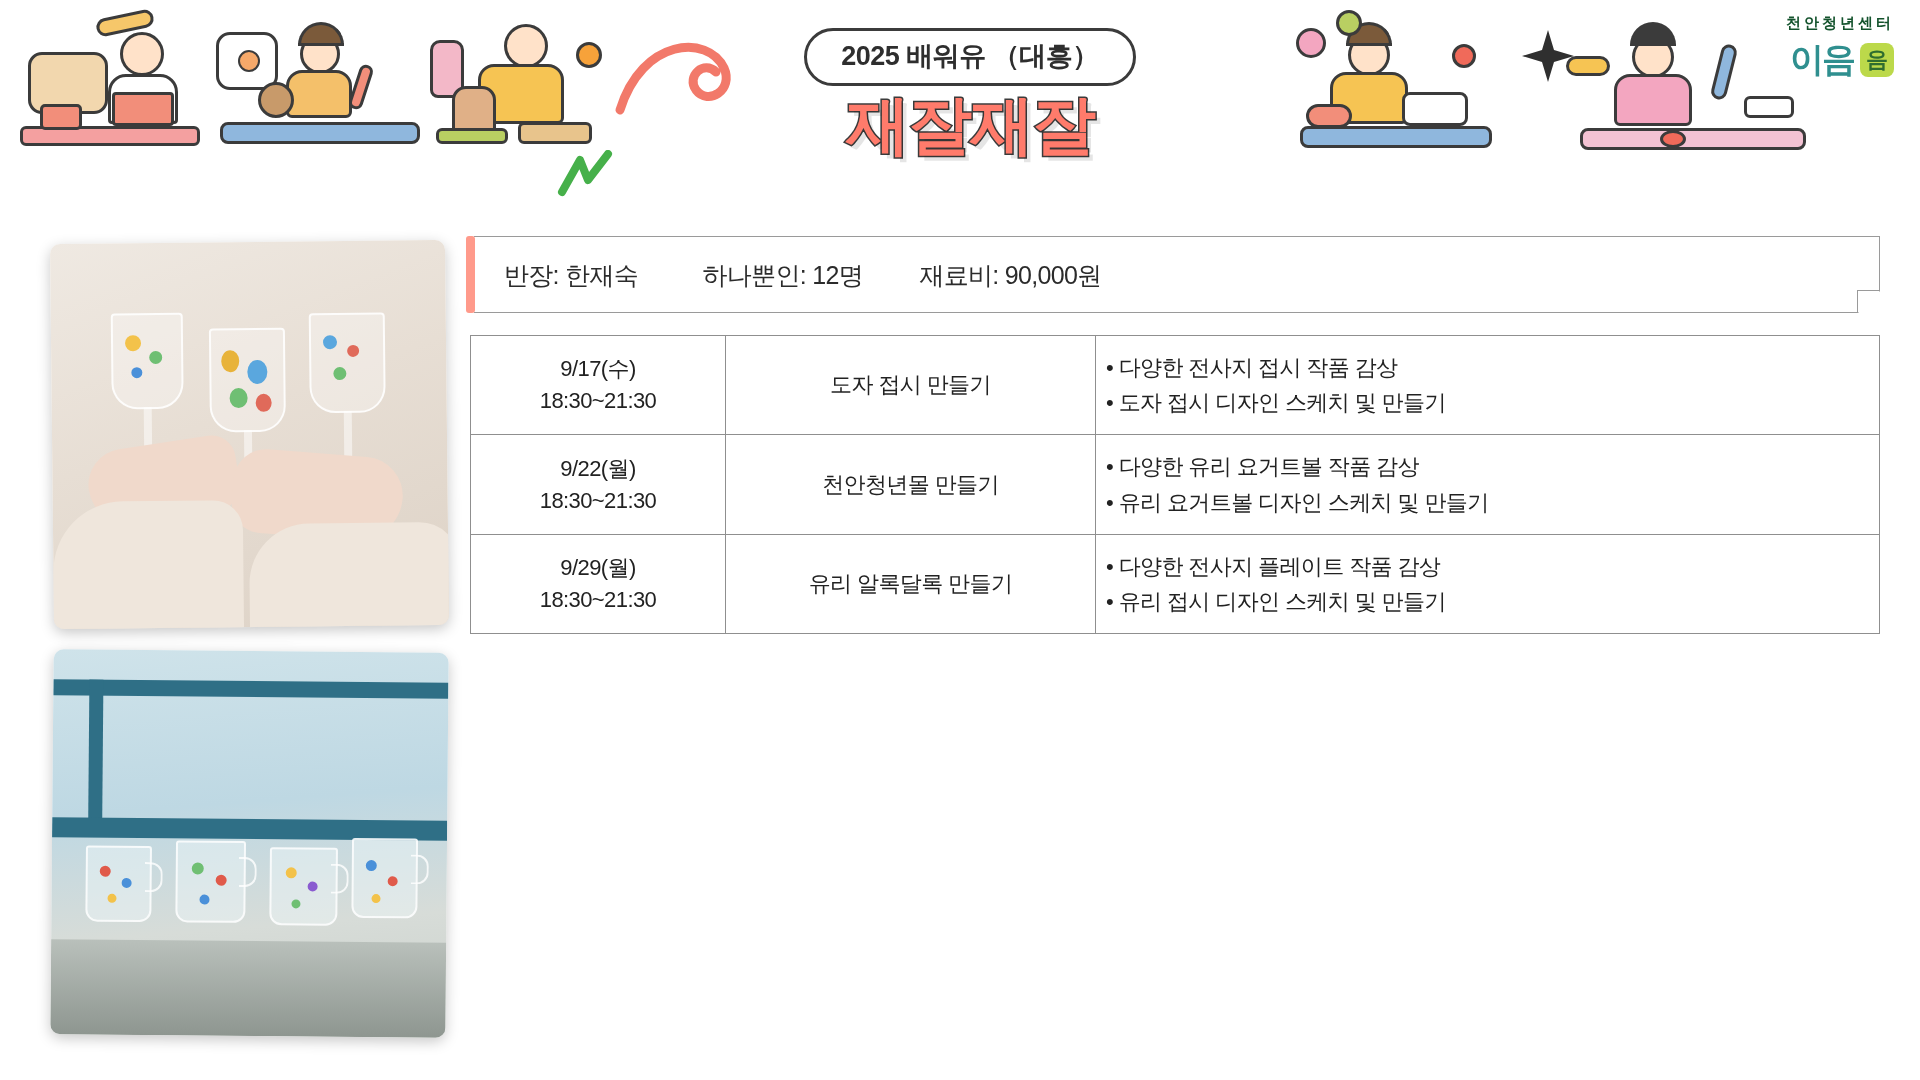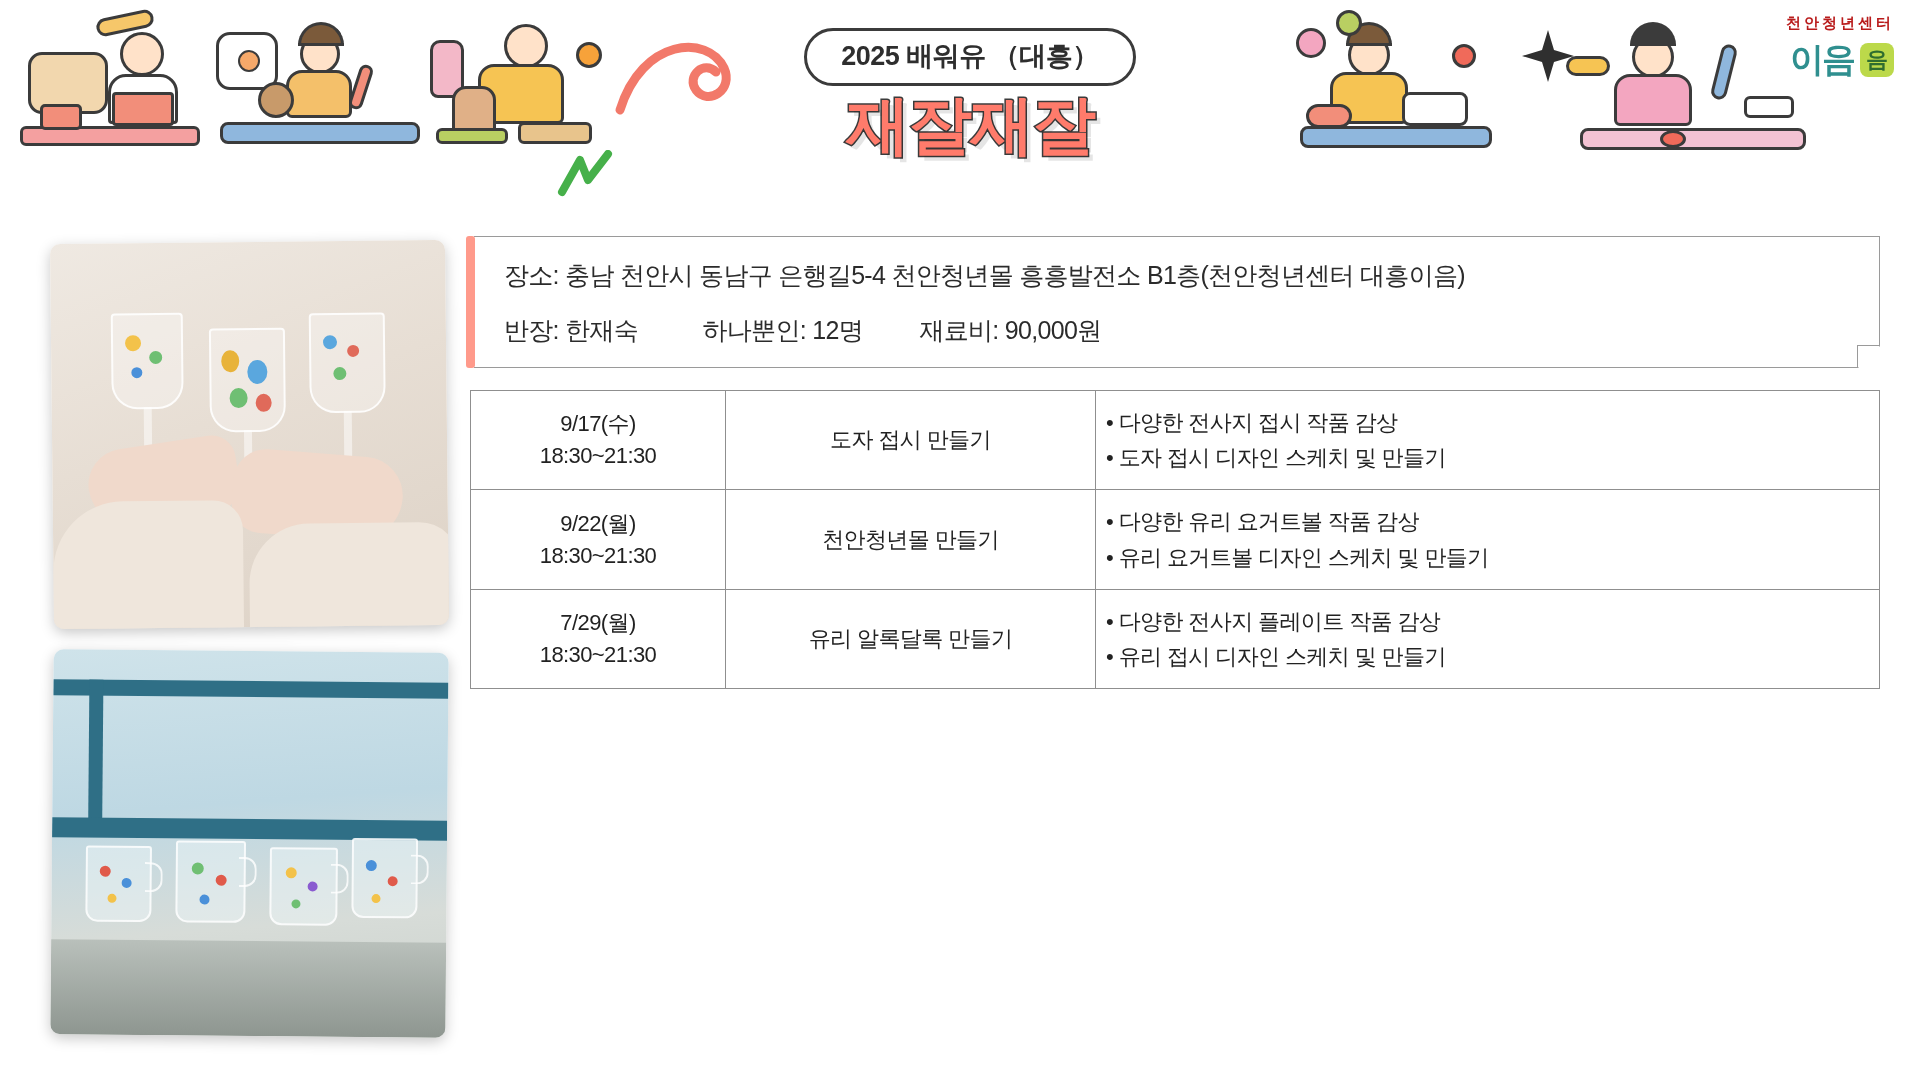--- a/index.html
+++ b/index.html
@@ -50,21 +50,21 @@
     letter-spacing:-2px;
     line-height:1.05;
     text-shadow: 5px 5px 0 rgba(0,0,0,0.10);
   }
 
   .logo {
     position:absolute; right:26px; top:14px;
     text-align:right;
   }
   .logo-top {
-    font-size:15px; color:#b91c1c; letter-spacing:3px; font-weight:700;
+    font-size:15px; color:#14532d; letter-spacing:3px; font-weight:700;
   }
   .logo-mark {
     display:flex; align-items:center; justify-content:flex-end; gap:6px; margin-top:4px;
   }
   .logo-ieum {
     font-size:34px; font-weight:800; color:#2f8f8f; letter-spacing:-2px;
   }
   .logo-sq {
     width:34px; height:34px; background:#bcd94a; border-radius:8px;
     display:flex; align-items:center; justify-content:center;
@@ -305,24 +305,20 @@
       <div class="dot" style="left:314px; top:208px; width:11px; height:11px; background:#4a90d9;"></div>
       <div class="dot" style="left:336px; top:224px; width:10px; height:10px; background:#e05a4a;"></div>
       <div class="dot" style="left:320px; top:242px; width:9px; height:9px; background:#f3c24a;"></div>
     </div>
   </div>
 
   <div class="right-col">
 
 
     <div class="info-box">
-      <div class="info-line">
-        <span>장소:</span>
-        <span>충남 천안시 동남구 은행길5-4 천안청년몰 흥흥발전소 B1층(천안청년센터 대흥이음)</span>
-      </div>
       <div class="info-line">
         <span>반장:</span>
         <span>한재숙</span>
         <span class="gap"></span>
         <span>하나뿐인:</span>
         <span>12명</span>
         <span class="gap-sm"></span>
         <span>재료비:</span>
         <span>90,000원</span>
       </div>
@@ -352,21 +348,21 @@
           <td class="c-topic">천안청년몰 만들기</td>
           <td class="c-detail">
             <div>다양한 유리 요거트볼 작품 감상</div>
             <div>유리 요거트볼 디자인 스케치 및 만들기</div>
           </td>
         </tr>
 
 
         <tr>
           <td class="c-date">
-            <div>7/29(월)</div>
+            <div>9/29(월)</div>
             <div>18:30~21:30</div>
           </td>
           <td class="c-topic">유리 알록달록 만들기</td>
           <td class="c-detail">
             <div>다양한 전사지 플레이트 작품 감상</div>
             <div>유리 접시 디자인 스케치 및 만들기</div>
           </td>
         </tr>
 
       </tbody>

